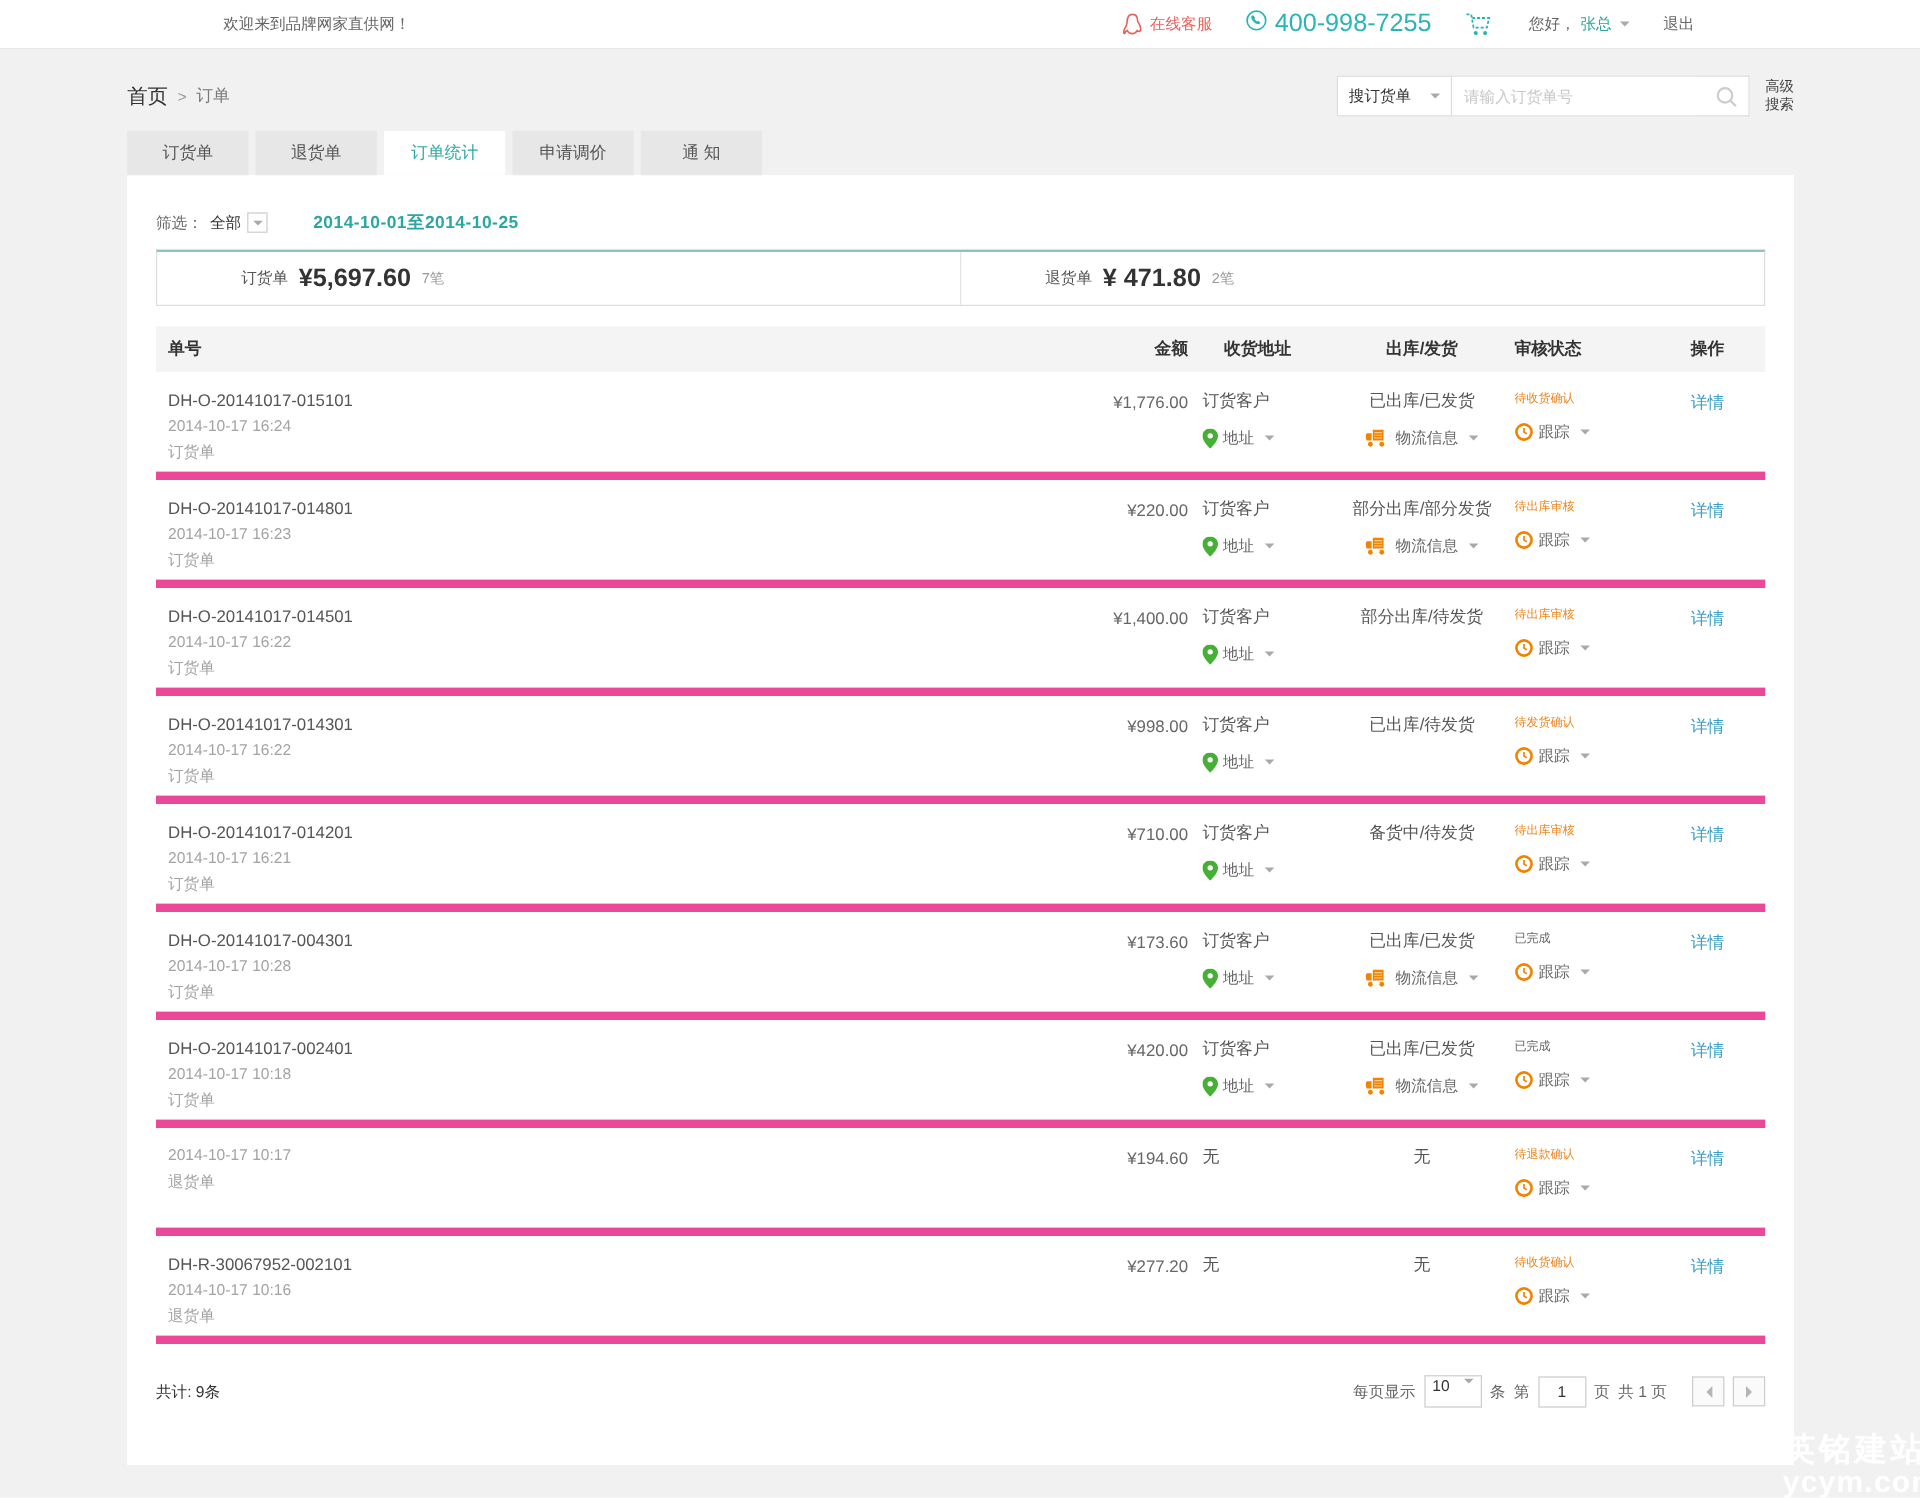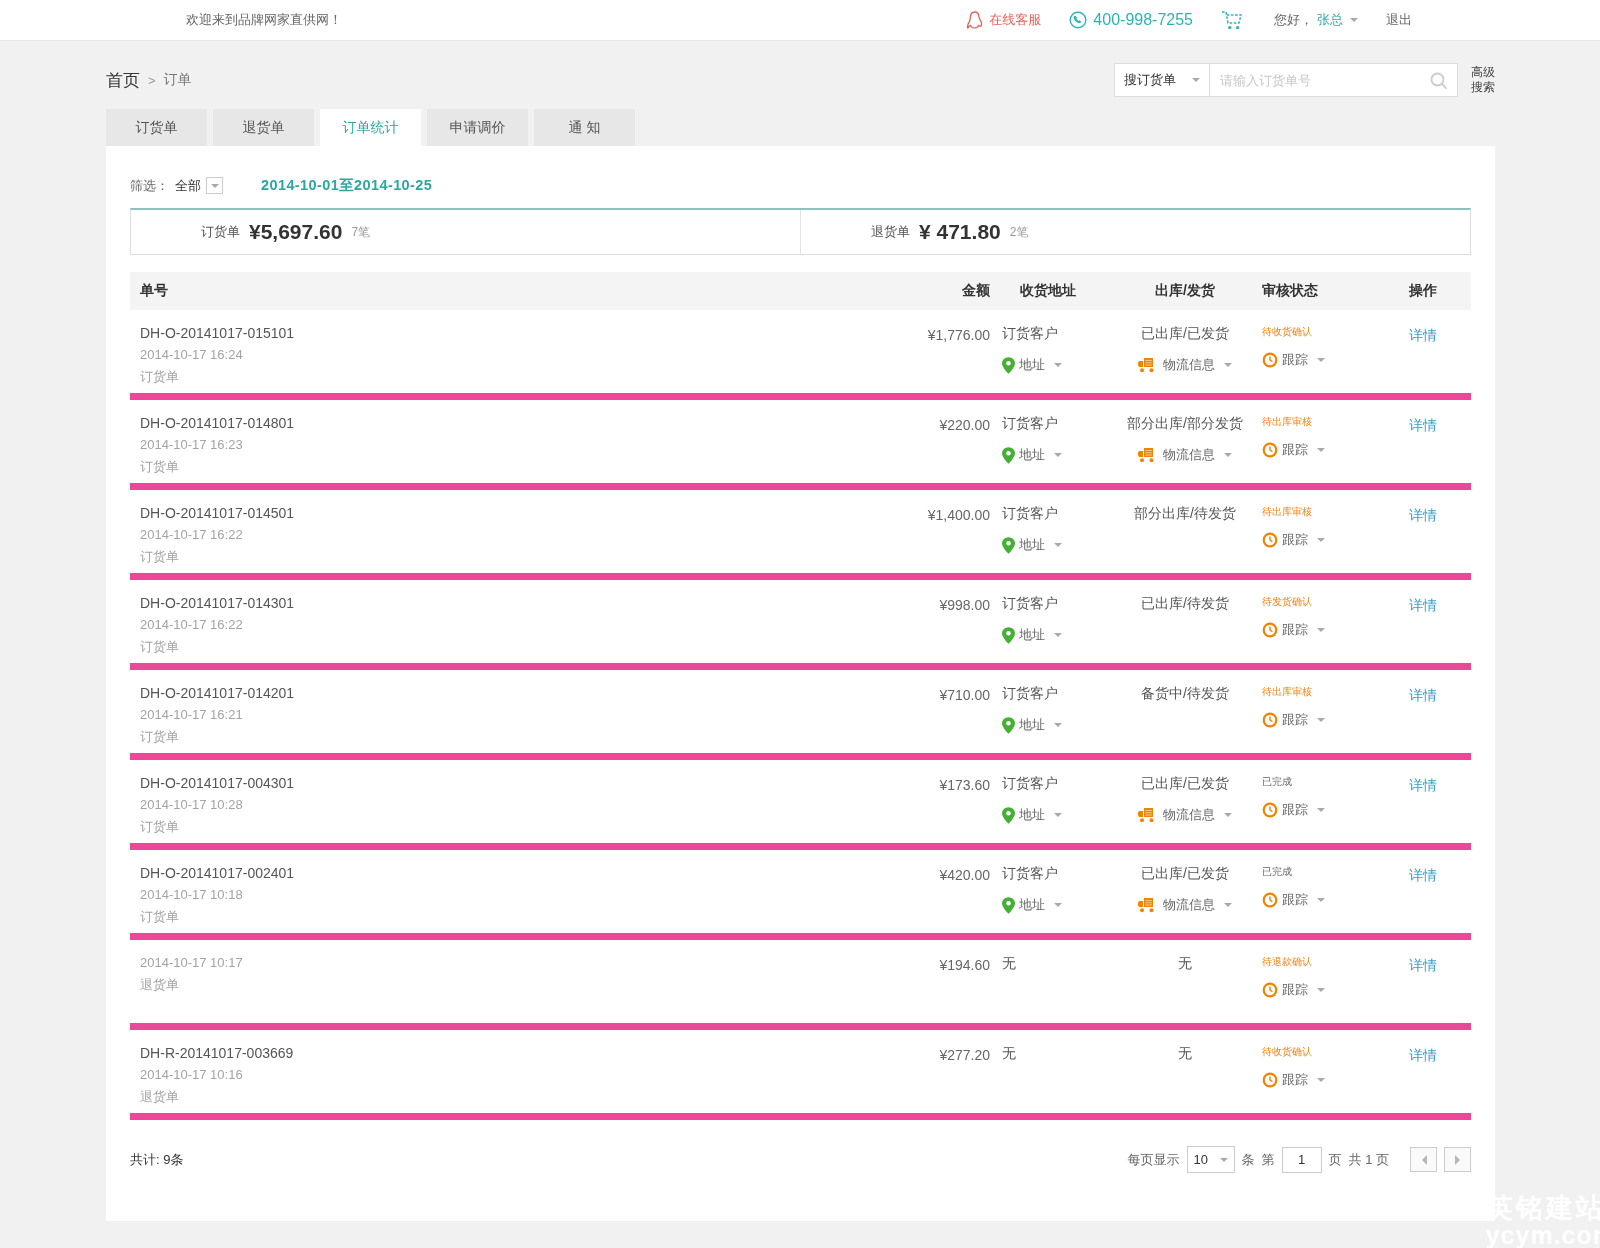--- a/index.html
+++ b/index.html
@@ -10,21 +10,21 @@
   html,body{margin:0;padding:0}
   body{width:1600px;height:1248px;background:#f1f1f2;overflow:hidden;position:relative;
        font-family:"Liberation Sans","DejaVu Sans",sans-serif;color:#333;font-size:13px}
 
   
   .topbar{height:41px;background:#fff;border-bottom:1px solid #e8e8e8;
           display:flex;align-items:center;justify-content:space-between;padding:0 188px 0 186px}
   .topbar-left{font-size:13px;color:#666}
   .topbar-right{display:flex;align-items:center;gap:28px}
   .svc{display:flex;align-items:center;gap:6px;color:var(--service-red);cursor:pointer}
-  .phone{display:flex;align-items:center;gap:6px;color:var(--accent-cyan);font-size:16px}
+  .phone{display:flex;align-items:flex-start;gap:6px;color:var(--accent-cyan);font-size:21px}
   .cartbox{cursor:pointer;display:flex;align-items:center}
   .user{color:#666;display:flex;align-items:center;gap:2px;cursor:pointer}
   .user b{color:var(--accent-teal);font-weight:normal;margin-left:2px}
   .logout{color:#666;cursor:pointer}
 
   .caret{display:inline-block;width:0;height:0;border:4px solid transparent;border-top-color:#a9a9a9;margin-left:5px;transform:translateY(2px)}
 
   
   .main{width:1389px;margin-left:106px}
   .crumb-row{display:flex;justify-content:space-between;align-items:center;padding:22px 0 12px}
@@ -82,21 +82,21 @@
   .ship{font-size:14px;color:#555;margin-bottom:13px}
   .c5{padding-left:12px}
   .review{font-size:10px;color:#666;margin-bottom:12px}
   .review.orange{color:var(--status-orange)}
   .c6{text-align:center;padding-top:2px}
   .detail{color:var(--link-blue);font-size:14px;cursor:pointer;text-decoration:none}
   .link-row{display:inline-flex;align-items:center;gap:4px;font-size:13px;color:#666;cursor:pointer}
 
   .tfoot{display:flex;justify-content:space-between;align-items:center;padding-top:26px;color:#333}
   .pager{display:flex;align-items:center;gap:7px;color:#666}
-  .pp-select{width:48px;height:27px;border:1px solid #ccc;display:flex;align-items:center;justify-content:space-between;
+  .pp-select{width:48px;height:27px;border:1px solid #ccc;display:flex;align-items:flex-start;justify-content:space-between;
              padding:0 6px;background:#fff;color:#333;cursor:pointer}
   .pg-input{width:40px;height:26px;border:1px solid #ccc;text-align:center;font-size:13px;color:#333;font-family:inherit;outline:none}
   .pg-btns{display:flex;gap:7px;margin-left:14px}
   .pg-btn{width:27px;height:25px;border:1px solid #ccc;background:#fafafa;display:flex;align-items:center;justify-content:center;cursor:pointer}
   .tri-l{width:0;height:0;border:5px solid transparent;border-right-color:#b5b5b5;margin-left:-4px}
   .tri-r{width:0;height:0;border:5px solid transparent;border-left-color:#b5b5b5;margin-right:-4px}
 
   .watermark{position:absolute;right:-16px;bottom:0;color:#fff;font-weight:bold;line-height:1.02;text-align:left}
   .wm1{font-size:27px;letter-spacing:3px}
   .wm2{font-size:25px;letter-spacing:1px}
@@ -532,21 +532,21 @@
                 <path d="M8 4.6V8l2.4 1.6" stroke="#f08300" stroke-width="1.4" fill="none"></path>
               </svg>
             <span>跟踪</span>
               <i class="caret"></i>
           </div>
         </div>
         <div class="c6"><a class="detail">详情</a></div>
       </div>
         <div class="trow">
         <div class="c1">
-          <div class="ono">DH-R-20141017-003669</div>
+          <div class="ono">DH-R-30067952-002101</div>
           <div class="odt">2014-10-17 10:16</div>
           <div class="otp">退货单</div>
         </div>
         <div class="c2">¥277.20</div>
         <div class="c3">
           <div class="cust">无</div>
 
         </div>
         <div class="c4">
           <div class="ship">无</div>

